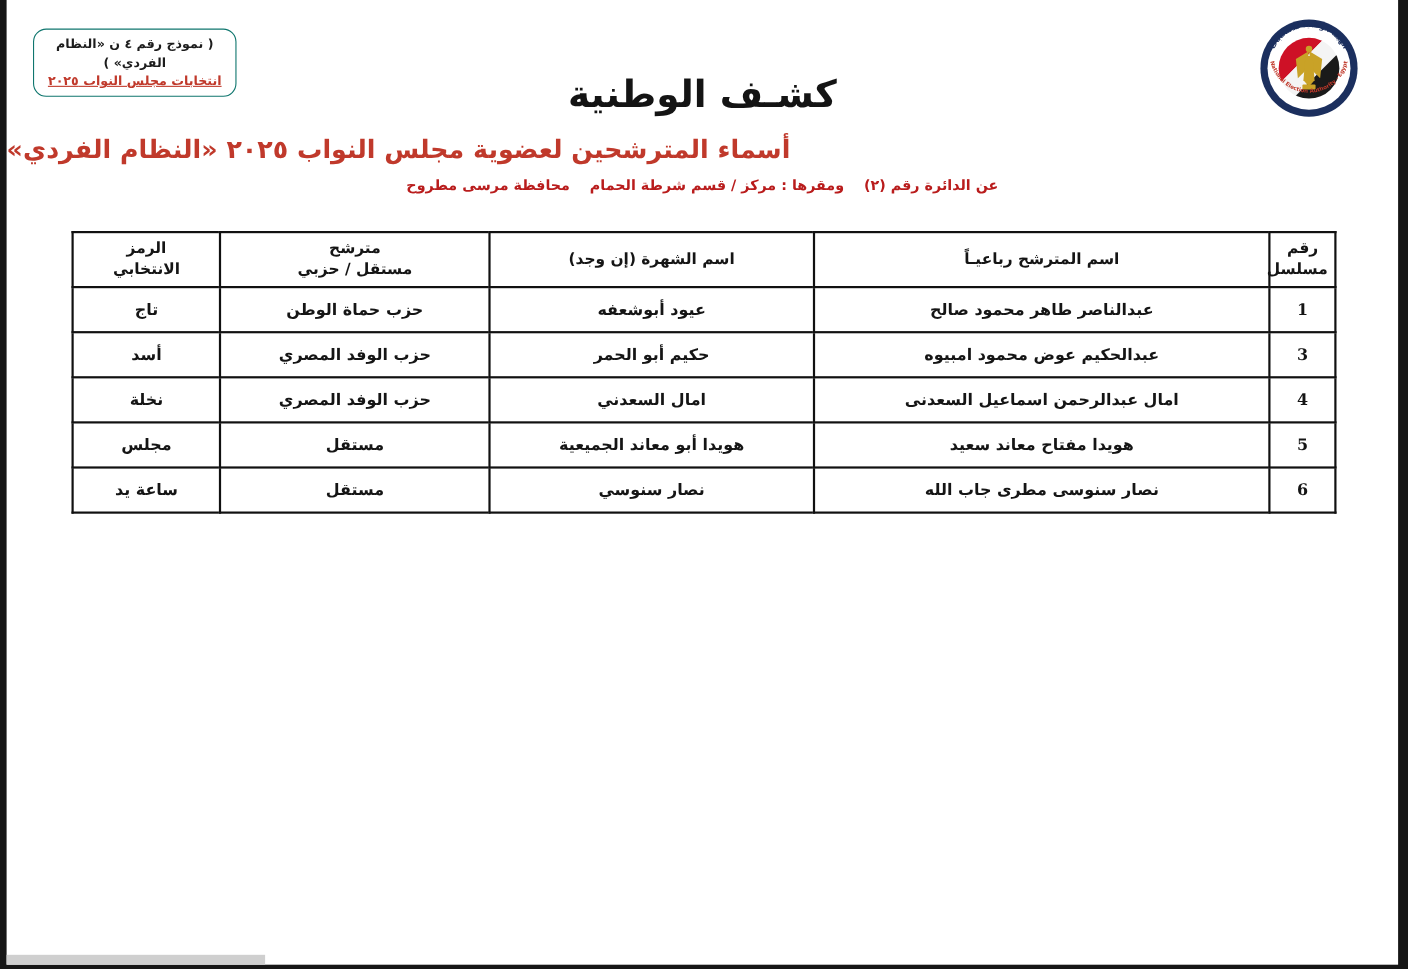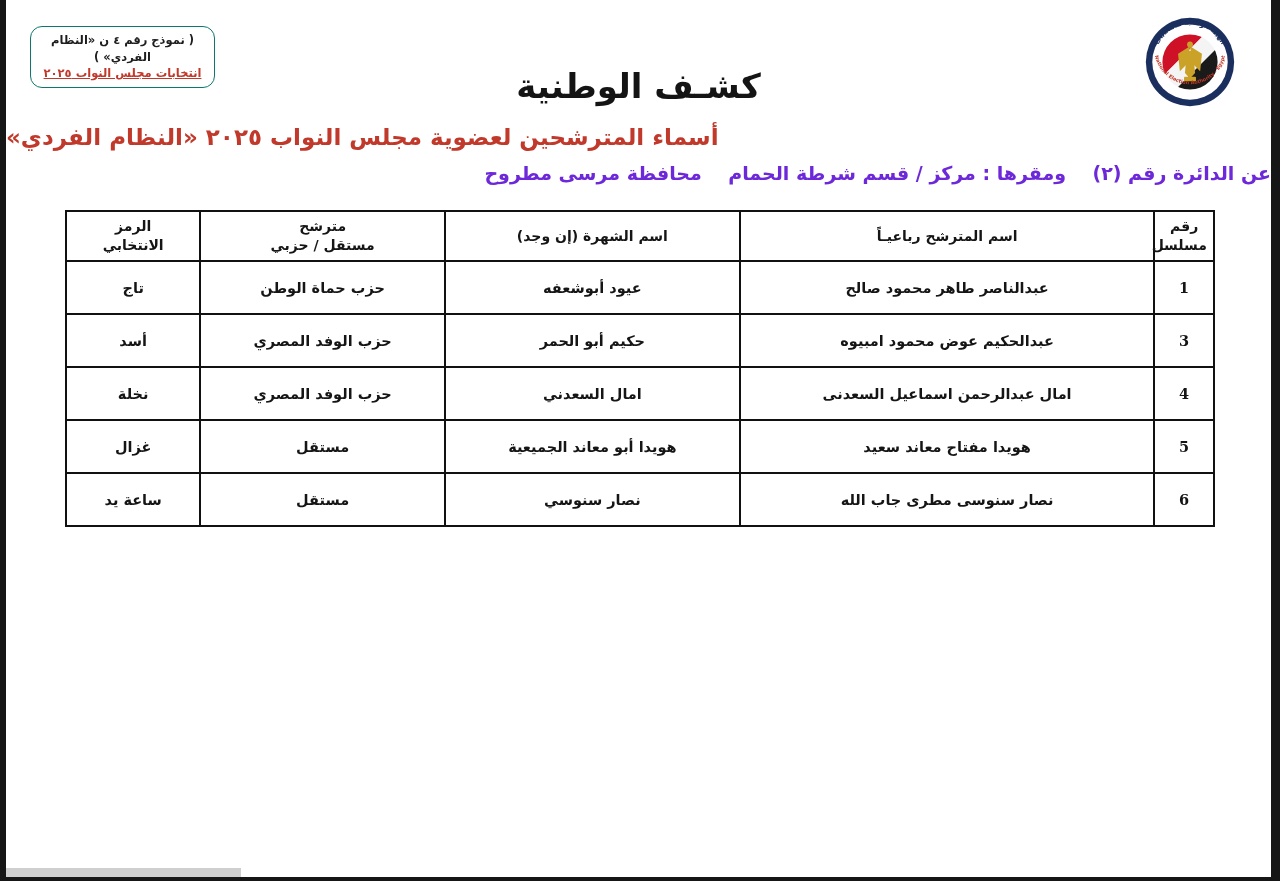--- a/index.html
+++ b/index.html
@@ -29,35 +29,35 @@
   
   .title{
     position:absolute;top:66px;left:0;width:100%;text-align:center;
     font-size:34px;font-weight:bold;color:#141414;letter-spacing:1px;margin:0;
   }
   .subtitle{
     position:absolute;top:124px;left:0;width:100%;text-align:left;
     font-size:23px;font-weight:bold;color:#c0392b;margin:0;
   }
   .district{
-    position:absolute;top:162px;left:0;width:100%;
-    font-size:19px;font-weight:bold;color:#6d28d9;white-space:pre;
+    position:absolute;top:162px;left:0;width:100%;text-align:center;
+    font-size:13px;font-weight:bold;color:#b91c1c;white-space:pre;
   }
   
   table.candidates{
     position:absolute;top:210px;left:59px;width:1150px;
     border-collapse:collapse;table-layout:fixed;direction:rtl;
   }
   table.candidates th, table.candidates td{
     border:2px solid #111;color:#151515;
     text-align:center;vertical-align:middle;
     font-weight:bold;padding:2px 6px;box-sizing:border-box;
   }
   table.candidates th{height:50px;font-size:14px;line-height:1.35;white-space:pre-line;}
-  table.candidates td{height:53px;font-size:14.5px;}
+  table.candidates td{height:41px;font-size:14.5px;}
   td.cell-serial{font-size:16px;font-family:"DejaVu Serif", serif;}
 </style>
 </head>
 <body>
 
 <div class="page">
 
   <div class="form-box">
     <div class="l1">( نموذج رقم ٤ ن «النظام الفردي» )</div>
     <div class="l2">انتخابات مجلس النواب ٢٠٢٥</div>
@@ -139,21 +139,21 @@
           <td class="cell-name">امال عبدالرحمن اسماعيل السعدنى</td>
           <td class="cell-known-as">امال السعدني</td>
           <td class="cell-affiliation">حزب الوفد المصري</td>
           <td class="cell-symbol">نخلة</td>
         </tr>
         <tr>
           <td class="cell-serial">5</td>
           <td class="cell-name">هويدا مفتاح معاند سعيد</td>
           <td class="cell-known-as">هويدا أبو معاند الجميعية</td>
           <td class="cell-affiliation">مستقل</td>
-          <td class="cell-symbol">غزال</td>
+          <td class="cell-symbol">مجلس</td>
         </tr>
         <tr>
           <td class="cell-serial">6</td>
           <td class="cell-name">نصار سنوسى مطرى جاب الله</td>
           <td class="cell-known-as">نصار سنوسي</td>
           <td class="cell-affiliation">مستقل</td>
           <td class="cell-symbol">ساعة يد</td>
         </tr>
       </tbody>
   </table>

